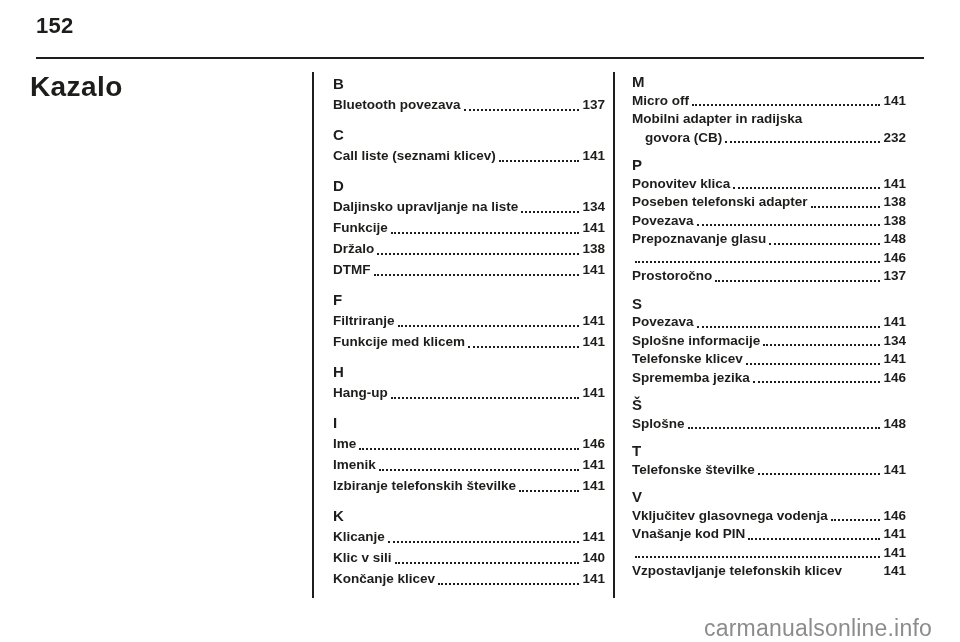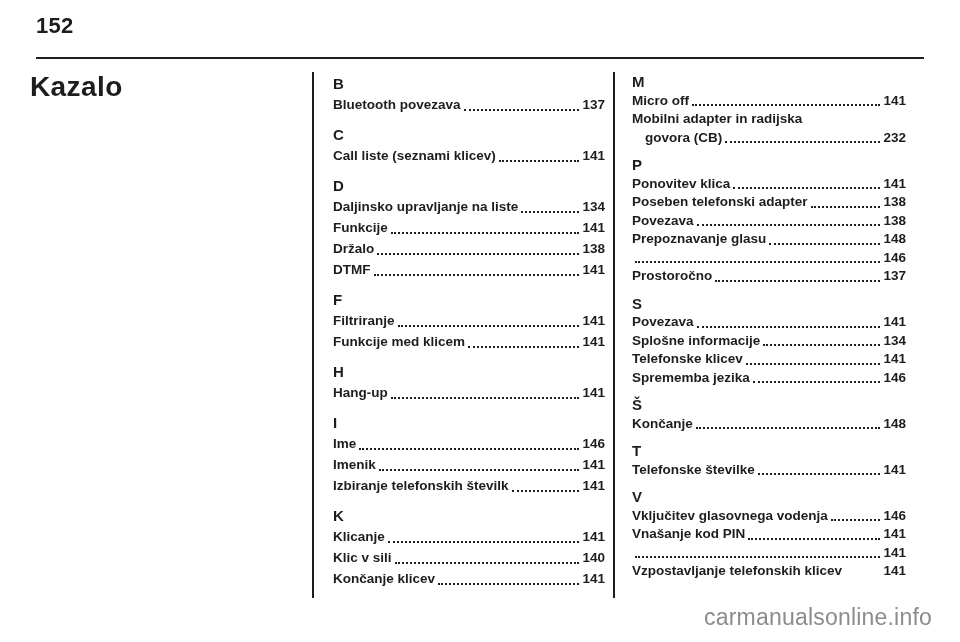--- a/index.html
+++ b/index.html
@@ -69,21 +69,21 @@
     min-width: 6px;
     border-bottom: 2px dotted #1d1d1b;
     margin: 0 3px 4px 3px;
     align-self: flex-end;
   }
   .leader.no-dots { border-bottom: none; }
   .num { white-space: nowrap; }
 
   .watermark {
     position: absolute;
-    right: 28px; bottom: 11px;
+    right: 28px; bottom: 0;
     font-size: 23px;
     font-weight: 400;
     color: #8c8c8c;
     letter-spacing: 0.2px;
     margin-left: 34px;
   }
 </style>
 </head>
 <body>
 
@@ -163,21 +163,21 @@
             <span class="lab">Ime</span>
             <span class="leader"></span>
             <span class="num">146</span>
           </div>
           <div class="row">
             <span class="lab">Imenik</span>
             <span class="leader"></span>
             <span class="num">141</span>
           </div>
           <div class="row">
-            <span class="lab">Izbiranje telefonskih številk</span>
+            <span class="lab">Izbiranje telefonskih številke</span>
             <span class="leader"></span>
             <span class="num">141</span>
           </div>
         </div>
         <div class="section">
           <div class="letter">K</div>
           <div class="row">
             <span class="lab">Klicanje</span>
             <span class="leader"></span>
             <span class="num">141</span>
@@ -263,21 +263,21 @@
           </div>
           <div class="row">
             <span class="lab">Sprememba jezika</span>
             <span class="leader"></span>
             <span class="num">146</span>
           </div>
         </div>
         <div class="section">
           <div class="letter">Š</div>
           <div class="row">
-            <span class="lab">Končanje</span>
+            <span class="lab">Splošne</span>
             <span class="leader"></span>
             <span class="num">148</span>
           </div>
         </div>
         <div class="section">
           <div class="letter">T</div>
           <div class="row">
             <span class="lab">Telefonske številke</span>
             <span class="leader"></span>
             <span class="num">141</span>

